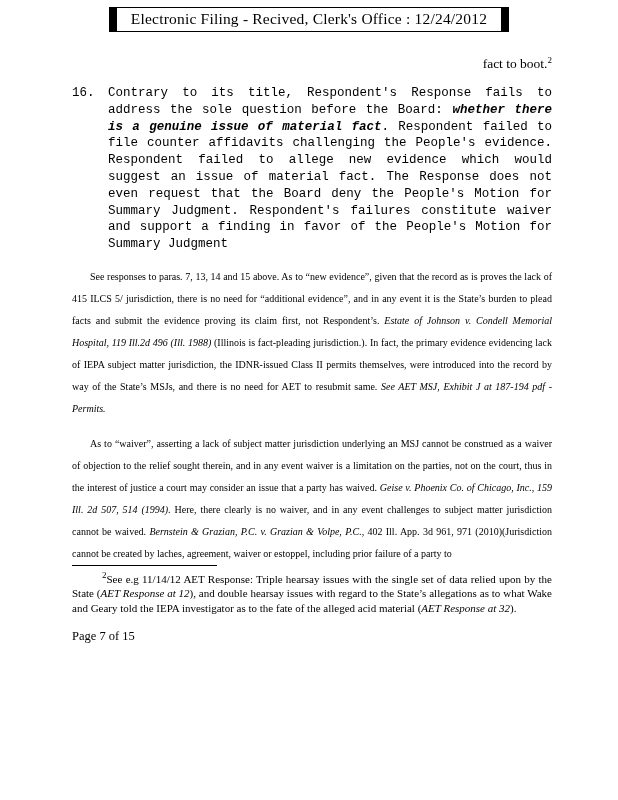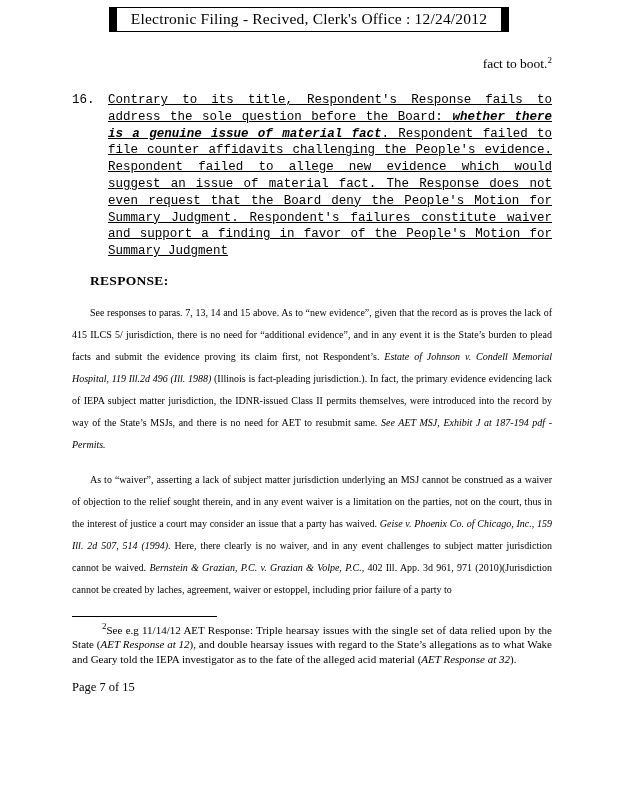--- a/index.html
+++ b/index.html
@@ -23,37 +23,37 @@
     letter-spacing: 0.2px;
     white-space: nowrap;
   }
 
   .content { padding: 0 66px 0 72px; }
 
   .intro { margin: 24px 0 0; font-size: 13.5px; text-align: right; }
   sup { font-size: 9px; vertical-align: super; line-height: 0; }
 
   .para16 {
-    display: flex; margin-top: 20px;
+    display: flex; margin-top: 13px;
     font-family: "Liberation Mono", "DejaVu Sans Mono", monospace;
     font-size: 12.5px; line-height: 16.8px;
   }
   .pnum { flex: 0 0 36px; }
-  .ptext { flex: 1 1 auto; text-align: justify; text-decoration: underline; }
+  .ptext { flex: 1 1 auto; text-align: justify; }
   .script { font-style: italic; font-weight: bold; }
 
   .response-label { margin: 13px 0 0 18px; font-weight: bold; font-size: 13.5px; letter-spacing: 0.3px; }
 
   .bodypara {
     margin: 13px 0 0; font-size: 10px; line-height: 22px;
     text-align: justify; text-indent: 18px;
   }
   .bodypara em, .fn-text em { font-style: italic; }
 
-  .footnote { margin-top: 15px; }
+  .footnote { }
   .fn-rule { width: 145px; border-top: 1px solid #000; height: 0; }
   .fn-text { margin: 6px 0 0; font-size: 11px; line-height: 14.5px; text-align: justify; text-indent: 30px; }
 
   .pagenum { margin: 14px 0 0; font-size: 12.5px; }
 </style>
 </head>
 <body>
 
 <div class="page">
 
@@ -65,21 +65,20 @@
 
   <div class="content">
 
     <p class="intro"><span>fact to boot.</span><sup>2</sup></p>
 
     <div class="para16">
       <span class="pnum">16.</span>
       <span class="ptext"><span>Contrary to its title, Respondent's Response fails to address the sole question  before the Board: </span><em class="script">whether there is a genuine issue of material fact</em><span>. Respondent failed to file counter affidavits challenging the  People's evidence. Respondent failed to allege new evidence which would suggest an issue of material fact. The Response does not even request that the Board deny the People's Motion for Summary Judgment. Respondent's failures constitute waiver and support a finding in favor of the People's Motion for Summary Judgment</span></span>
     </div>
 
-    <p class="response-label">RESPONSE:</p>
 
     <p class="bodypara"><span>See responses to paras. 7, 13, 14 and 15 above.  As to “new evidence”,  given that the record as is proves the lack of 415 ILCS 5/ jurisdiction, there is no need for “additional evidence”, and in any event it is the State’s burden to plead facts and submit the evidence proving its claim first, not Respondent’s.  </span><em>Estate of Johnson v. Condell Memorial Hospital, 119 Ill.2d 496 (Ill. 1988)</em><span> (Illinois is fact-pleading jurisdiction.).  In fact, the primary evidence evidencing lack of IEPA subject matter jurisdiction, the IDNR-issued Class II permits themselves, were introduced into the record by way of the State’s MSJs, and there is no need for AET to resubmit same. </span><em>See AET MSJ, Exhibit J at 187-194 pdf - Permits.</em></p>
 
     <p class="bodypara"><span>As to “waiver”, asserting a lack of subject matter jurisdiction underlying an MSJ cannot be construed as a waiver of objection to the relief sought therein, and in any event waiver is a limitation on the parties, not on the court, thus in the interest of justice a court may consider an issue that a party has waived. </span><em>Geise v. Phoenix Co. of Chicago, Inc., 159 Ill. 2d 507, 514 (1994).</em><span>  Here, there clearly is no waiver, and in any event challenges to subject matter jurisdiction cannot be waived. </span><em>Bernstein &amp; Grazian, P.C. v. Grazian &amp; Volpe, P.C.</em><span>, 402 Ill. App. 3d 961, 971 (2010)(Jurisdiction cannot be created by  laches, agreement, waiver or estoppel, including prior failure of a  party to</span></p>
 
     <div class="footnote">
       <div class="fn-rule"></div>
       <p class="fn-text"><sup>2</sup><span>See e.g 11/14/12 AET Response: Triple hearsay issues with the single set of data relied upon by the State (</span><em>AET Response at 12</em><span>), and double hearsay issues with regard to the State’s allegations as to what Wake and Geary told the IEPA investigator as to the fate of the alleged acid material (</span><em>AET Response at 32</em><span>).</span></p>
     </div>
 

